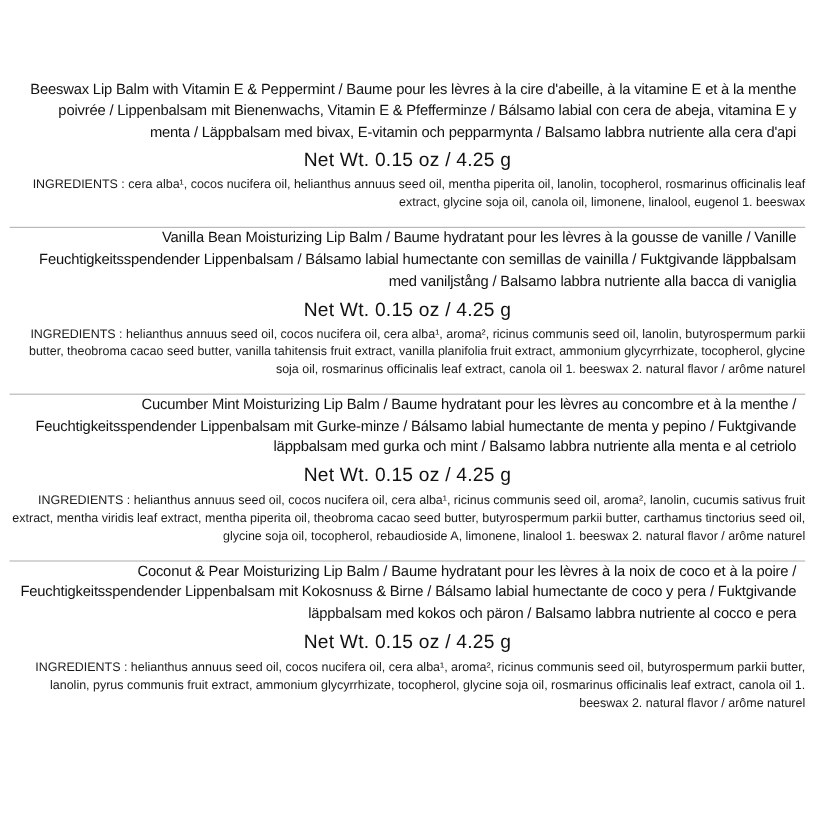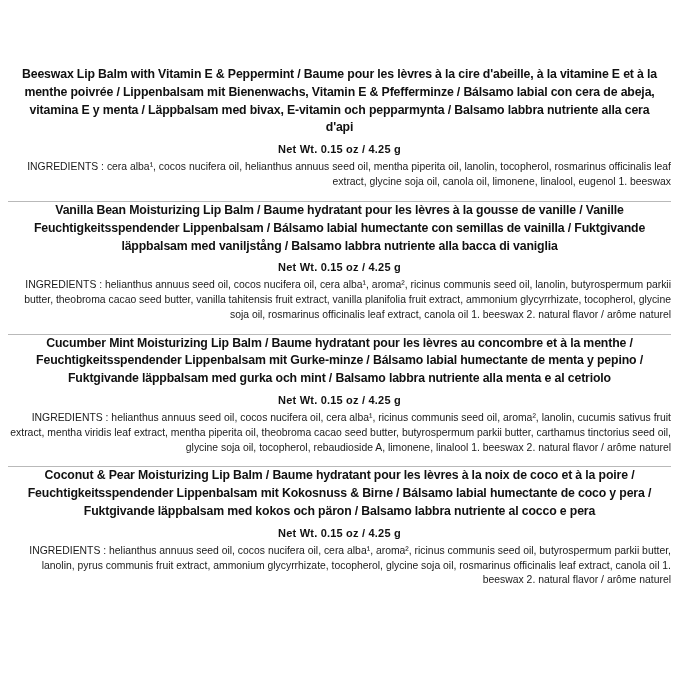--- a/index.html
+++ b/index.html
@@ -24,30 +24,30 @@
     align-items: center;
   }
   .product {
     width: 100%;
     display: flex;
     flex-direction: column;
     align-items: center;
   }
   .title {
     font-size: 12.3px;
-    font-weight: bold;
+    font-weight: normal;
     line-height: 1.45;
-    text-align: center;
+    text-align: right;
     letter-spacing: -0.15px;
     max-width: 648px;
     color: #111111;
   }
   .netwt {
-    font-size: 11px;
-    font-weight: bold;
+    font-size: 16px;
+    font-weight: normal;
     text-align: center;
     margin-top: 6px;
     letter-spacing: 0.2px;
     color: #111111;
   }
   .ingredients {
     font-size: 10.4px;
     line-height: 1.42;
     text-align: right;
     margin-top: 5px;

